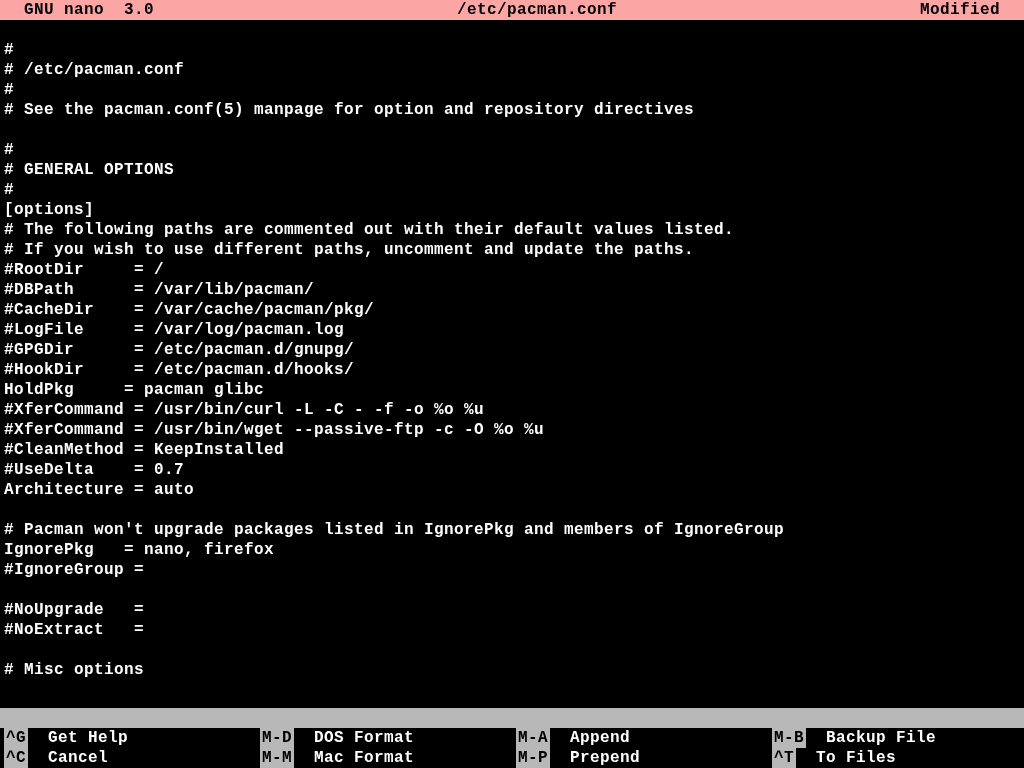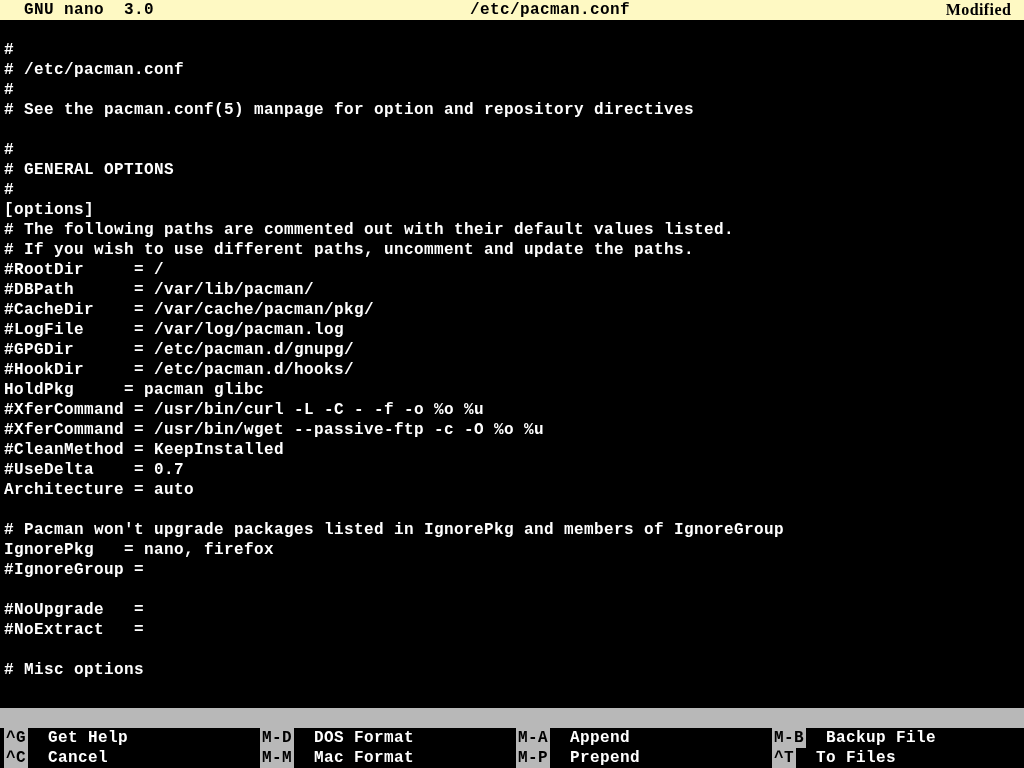--- a/index.html
+++ b/index.html
@@ -7,30 +7,30 @@
     body {
       background: #000;
       font-family: "Courier New", monospace;
       font-size: 16px;
       line-height: 20px;
       color: #fff;
       font-weight: bold;
       letter-spacing: 0.4px;
     }
     .titlebar {
-      background: #fef9c3;
+      background: #fca5a5;
       color: #000;
       height: 20px;
       display: flex;
       padding: 0 4px;
       white-space: pre;
     }
     .titlebar .left { flex: 0 0 auto; }
     .titlebar .center { flex: 1; text-align: center; }
-    .titlebar .right { flex: 0 0 auto; font-family: Liberation Serif, serif; }
+    .titlebar .right { flex: 0 0 auto; }
     .editor {
       padding: 0 4px;
       height: 688px; 
       white-space: pre;
     }
     .editor .line { height: 20px; }
     .prompt-bar {
       background: #b8b8b8;
       color: #000;
       height: 20px;

